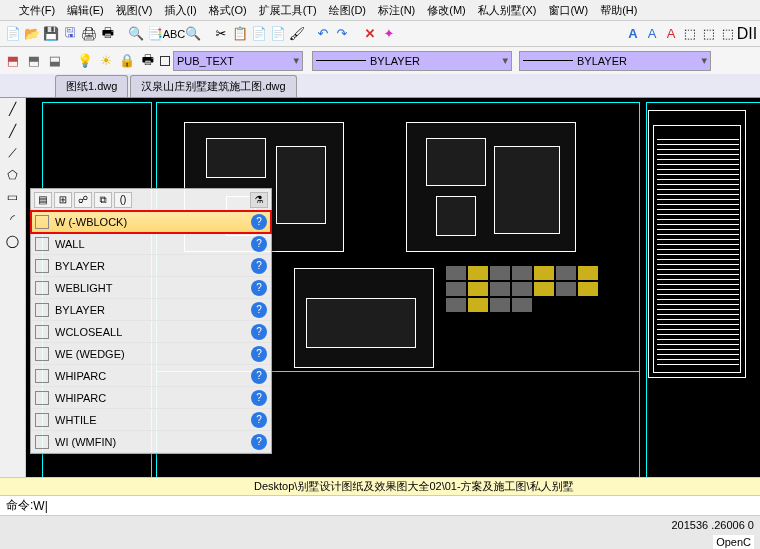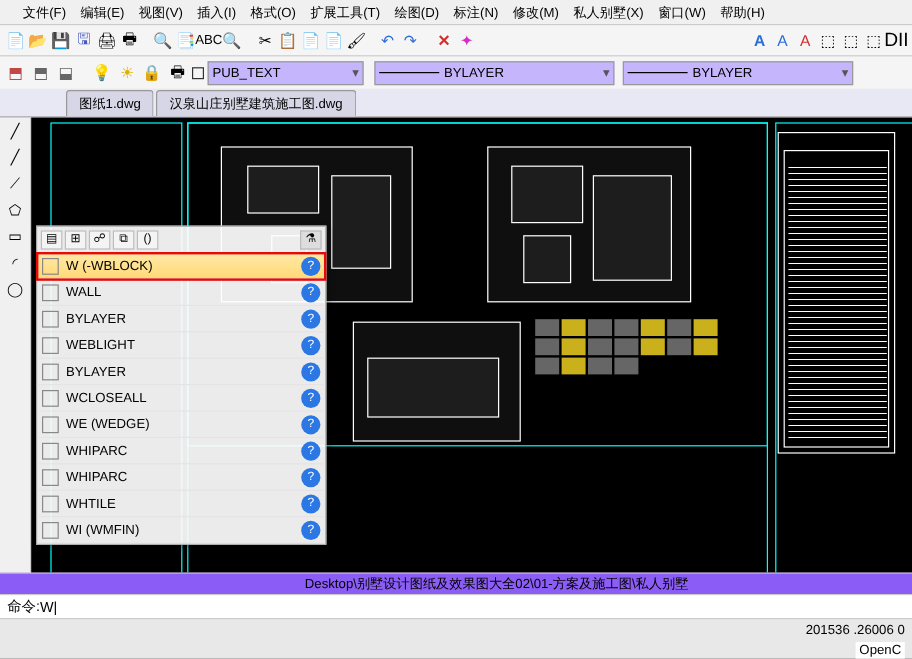--- a/index.html
+++ b/index.html
@@ -20,21 +20,21 @@
 .canvas { flex:1; background:#000; position:relative; overflow:hidden; }
 .cyanbox { position:absolute; border:1px solid #0ff; }
 .wbox { position:absolute; border:1px solid #fff; }
 .suggest { position:absolute; left:30px; top:188px; width:242px; background:rgba(255,255,255,0.92); border:1px solid #aaa; box-shadow:2px 2px 5px rgba(0,0,0,.3); z-index:50; }
 .suggest-head { height:22px; display:flex; gap:2px; padding:2px 3px; align-items:center; border-bottom:1px solid #ccc; }
 .shbtn { width:18px; height:16px; border:1px solid #bbb; background:#f4f4f4; font-size:10px; text-align:center; line-height:14px; }
 .srow { height:22px; display:flex; align-items:center; padding:1px 4px; gap:6px; border-bottom:1px solid #e4e4e4; }
 .srow.hilite { background:linear-gradient(#ffe9a8,#ffd976); outline:2px solid #e70808; outline-offset:-1px; }
 .srow .q { margin-left:auto; width:16px; height:16px; border-radius:8px; background:#2b78e4; color:#fff; font-size:10px; text-align:center; line-height:16px; }
 .srow .ic { width:14px; height:14px; border:1px solid #888; display:inline-block; }
-.bottominfo { height:18px; background:#8b5cf6; border-top:1px solid #ccc; display:flex; align-items:center; padding:0 6px; font-size:11px; }
+.bottominfo { height:18px; background:#fef9c3; border-top:1px solid #ccc; display:flex; align-items:center; padding:0 6px; font-size:11px; }
 .cmdline { height:20px; background:#fff; border-top:1px solid #ccc; display:flex; align-items:center; padding:0 6px; font-size:12px; font-family:"SimSun",monospace; }
 .cmdline .caret::after { content:"|"; animation:blink 1s infinite; }
 @keyframes blink { 50% { opacity:0; } }
 .schem { position:absolute; background:rgba(255,255,255,.06); }
 .tbl { position:absolute; right:14px; top:12px; width:98px; height:268px; border:1px solid #fff; }
 .tbl::before { content:""; position:absolute; top:14px; left:4px; right:4px; bottom:4px; border:1px solid #fff; }
 .stripes { position:absolute; top:24px; left:8px; width:82px; bottom:10px; background:repeating-linear-gradient(#000,#000 4px,#fff 4px,#fff 5px); }
 .picto { position:absolute; display:flex; flex-wrap:wrap; gap:2px; }
 .picto i { width:20px; height:14px; background:#666; display:block; }
 .picto i.y { background:#cab11c; }

